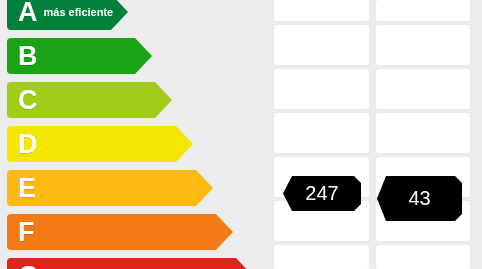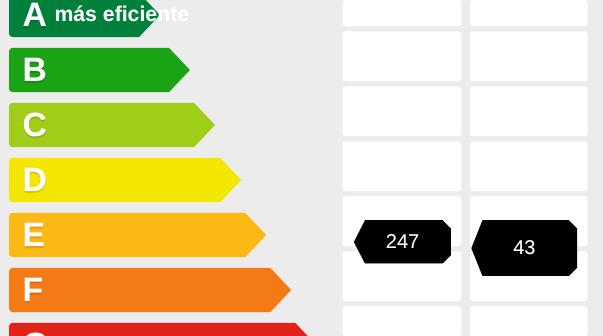--- a/index.html
+++ b/index.html
@@ -52,35 +52,35 @@
     position: relative;
     font-size: 27px;
     font-weight: bold;
     line-height: 1;
     margin-left: 11px;
     letter-spacing: 0px;
     text-shadow: 0 1px 1px rgba(0,0,0,.12);
   }
   .band-note {
     position: relative;
-    font-size: 17px;
+    font-size: 11px;
     font-weight: bold;
     margin-left: 6px;
     white-space: nowrap;
   }
 
   
   .badge {
     position: absolute;
     background: #000000;
     color: #ffffff;
     display: flex;
     align-items: center;
     justify-content: center;
-    font-size: 16px;
+    font-size: 20px;
     -webkit-clip-path: polygon(0% 50%, 9px 0%, calc(100% - 7px) 0%, 100% 7px, 100% calc(100% - 7px), calc(100% - 7px) 100%, 9px 100%);
     clip-path: polygon(0% 50%, 9px 0%, calc(100% - 7px) 0%, 100% 7px, 100% calc(100% - 7px), calc(100% - 7px) 100%, 9px 100%);
   }
 </style>
 </head>
 <body>
 
 <div id="chart">
 
   <div class="cells-layer">

